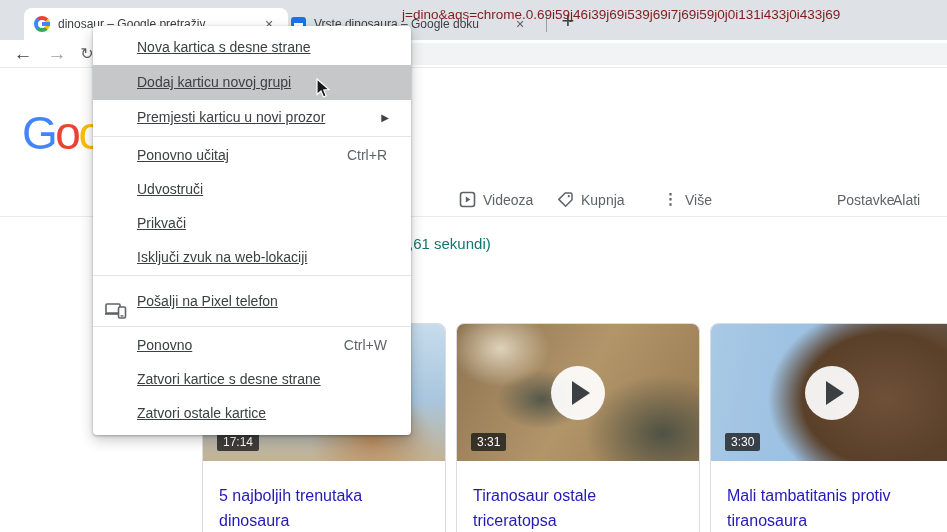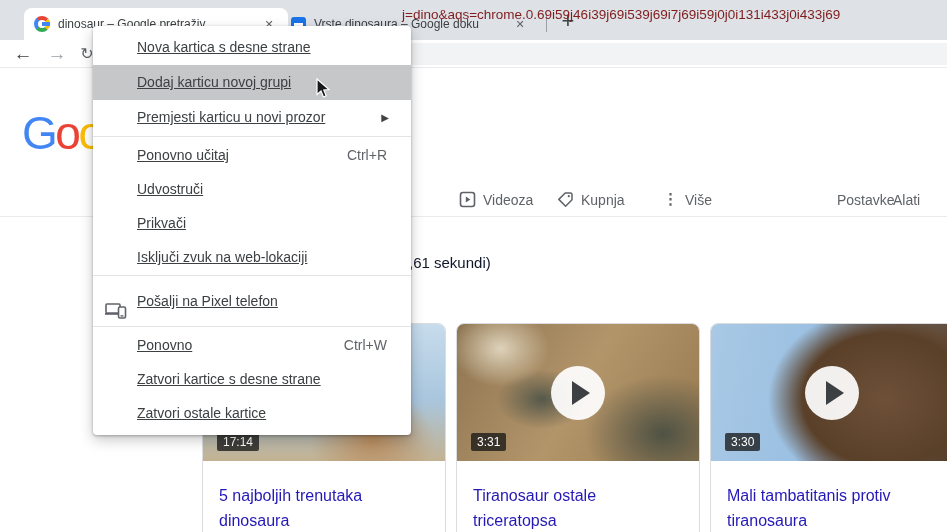--- a/index.html
+++ b/index.html
@@ -39,21 +39,21 @@
   .g-blue { color:#4285f4; } .g-red { color:#ea4335; } .g-yellow { color:#fbbc05; }
 
   .result-tabs { position:absolute; left:0; top:118px; width:947px; height:30px; font-size:14px; color:#5f6368; }
   .rt-item { position:absolute; top:0; display:flex; align-items:flex-end; gap:7px; height:22px; }
   .rt-frag { left:393px; } .rt-videoza { left:459px; } .rt-kupnja { left:557px; }
   .rt-vise { left:663px; } .rt-postavke { left:801px;margin-left:36px; } .rt-alati { left:893px; }
   .rt-icon svg { display:block; }
   .dots3 { font-size:15px; font-weight:bold; letter-spacing:0; }
   .tabs-divider { position:absolute; left:0; top:148px; width:947px; height:1px; background:#ebebeb; }
 
-  .stats { position:absolute; left:409px; top:167px; font-size:15px; color:#0f172a;margin-top:19px; }
+  .stats { position:absolute; left:409px; top:167px; font-size:15px; color:#0f766e; }
 
   .vcard { position:absolute; top:255px; width:244px; height:276px; background:#fff;
     border:1px solid #dadce0; border-radius:8px; overflow:hidden; }
   .vc1 { left:202px; } .vc2 { left:456px; } .vc3 { left:710px; }
   .thumb { position:relative; width:100%; height:137px; }
   .t1 { background:
       radial-gradient(90px 70px at 70% 85%, #b98d5f 0%, rgba(185,141,95,0) 70%),
       linear-gradient(180deg, #c7dcec 0%, #a9c6de 55%, #c3b292 100%); }
   .t2 { background:
       radial-gradient(120px 90px at 85% 80%, #4f5244 0%, rgba(79,82,68,0) 65%),

